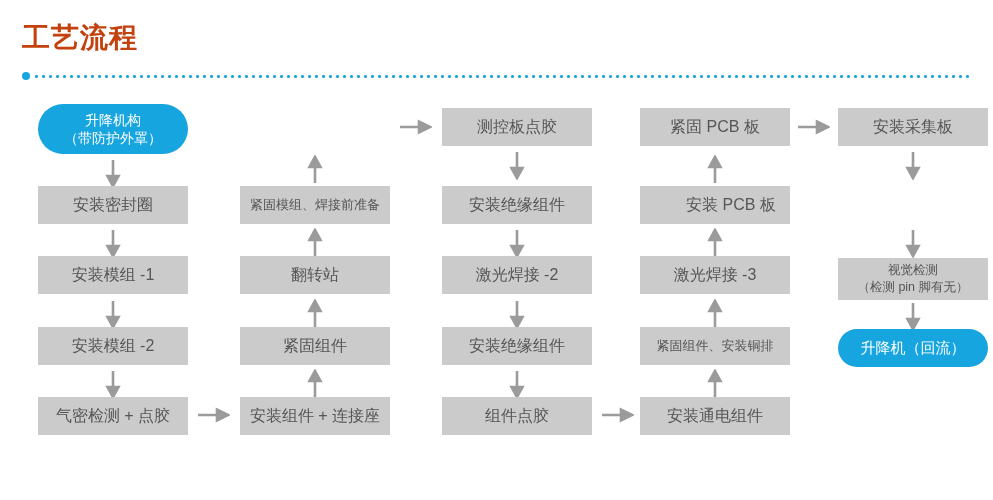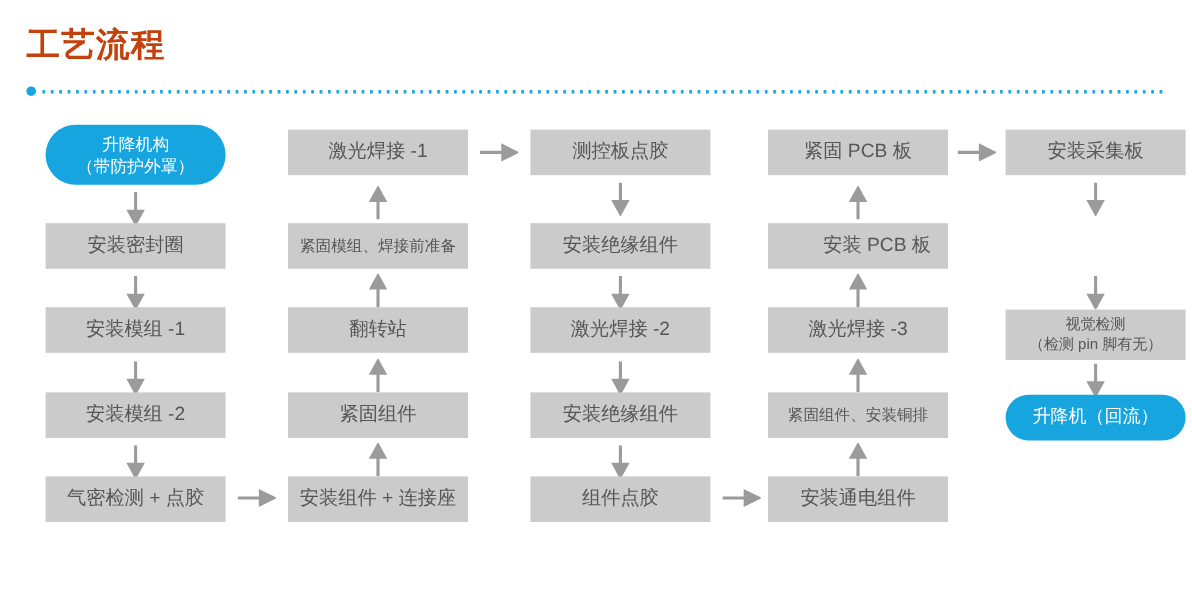--- a/index.html
+++ b/index.html
@@ -141,21 +141,20 @@
       </svg>
   </div>
   <div class="node" style="left:22px; top:397px;">气密检测 + 点胶</div>
 
   <div class="arrow" style="left:182px; top:405px;">
     <svg width="32" height="20" viewBox="0 0 32 20">
         <path d="M0 10 L22 10 M30 10 L19 4.5 L19 15.5 Z" stroke="#9b9b9b" stroke-width="2.6" fill="#9b9b9b"></path>
       </svg>
   </div>
 
-  <div class="node" style="left:224px; top:108px;">激光焊接 -1</div>
   <div class="arrow" style="left:291px; top:155px;">
     <svg width="16" height="28" viewBox="0 0 16 28">
         <path d="M8 28 L8 9 M8 2 L2.5 12 L13.5 12 Z" stroke="#9b9b9b" stroke-width="2.6" fill="#9b9b9b"></path>
       </svg>
   </div>
   <div class="node small" style="left:224px; top:186px;">紧固模组、焊接前准备</div>
   <div class="arrow" style="left:291px; top:228px;">
     <svg width="16" height="28" viewBox="0 0 16 28">
         <path d="M8 28 L8 9 M8 2 L2.5 12 L13.5 12 Z" stroke="#9b9b9b" stroke-width="2.6" fill="#9b9b9b"></path>
       </svg>

